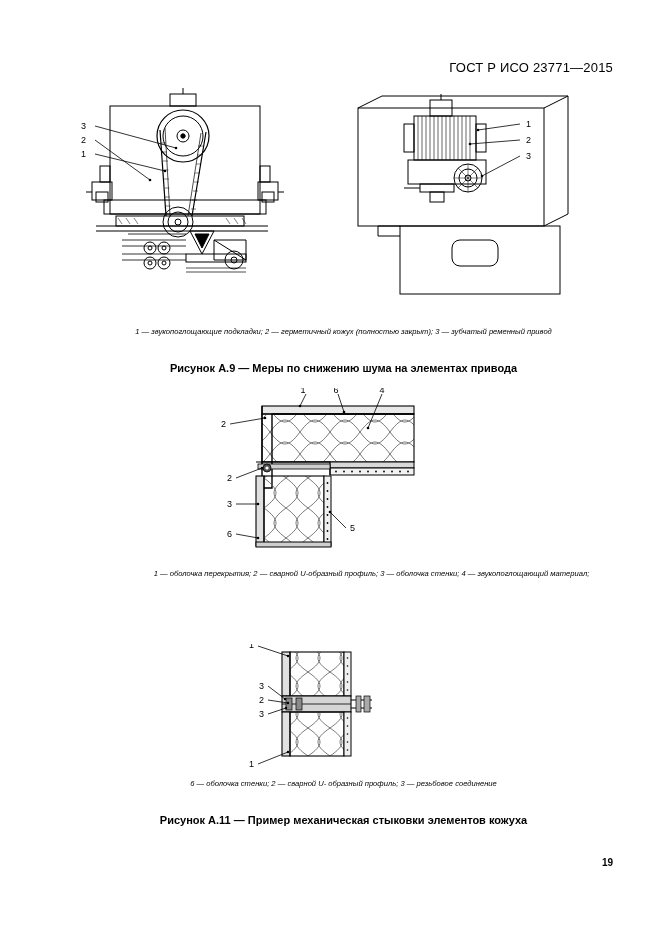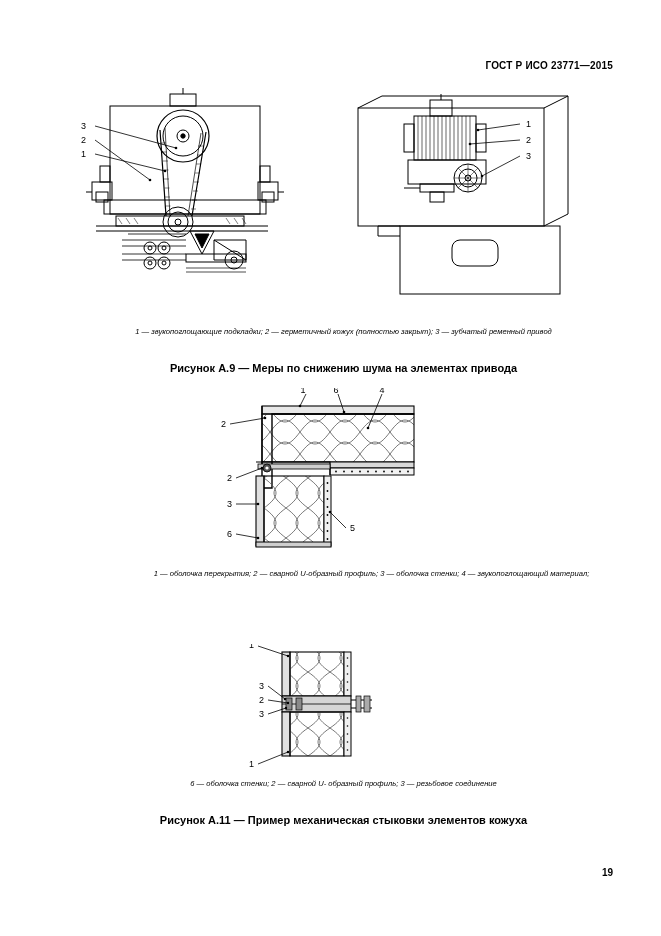--- a/index.html
+++ b/index.html
@@ -19,22 +19,22 @@
     position: absolute;
     left: 0; top: 0;
     width: 661px;
     height: 936px;
     background: #fff;
   }
   .header {
     position: absolute;
     right: 48px;
     top: 60px;
-    font-size: 10px;
-    font-weight: bold;
+    font-size: 13px;
+    font-weight: normal;
     letter-spacing: 0.2px;
   }
   .figure-block {
     position: absolute;
     left: 13px;
     width: 661px;
     text-align: center;
   }
   .caption-legend {
     font-size: 7.6px;
@@ -45,21 +45,21 @@
   }
   .caption-title {
     font-size: 11px;
     font-weight: bold;
     text-align: center;
     margin-top: 4px;
   }
   .pagenum {
     position: absolute;
     right: 48px;
-    bottom: 58px;
+    bottom: 68px;
     font-size: 10px;
     font-weight: bold;
   }
   svg { display: block; }
   .lbl {
     font-family: "Liberation Sans", sans-serif;
     font-size: 9px;
     fill: #000;
   }
   .fig-wrap { position: absolute; left: 0; width: 661px; }

